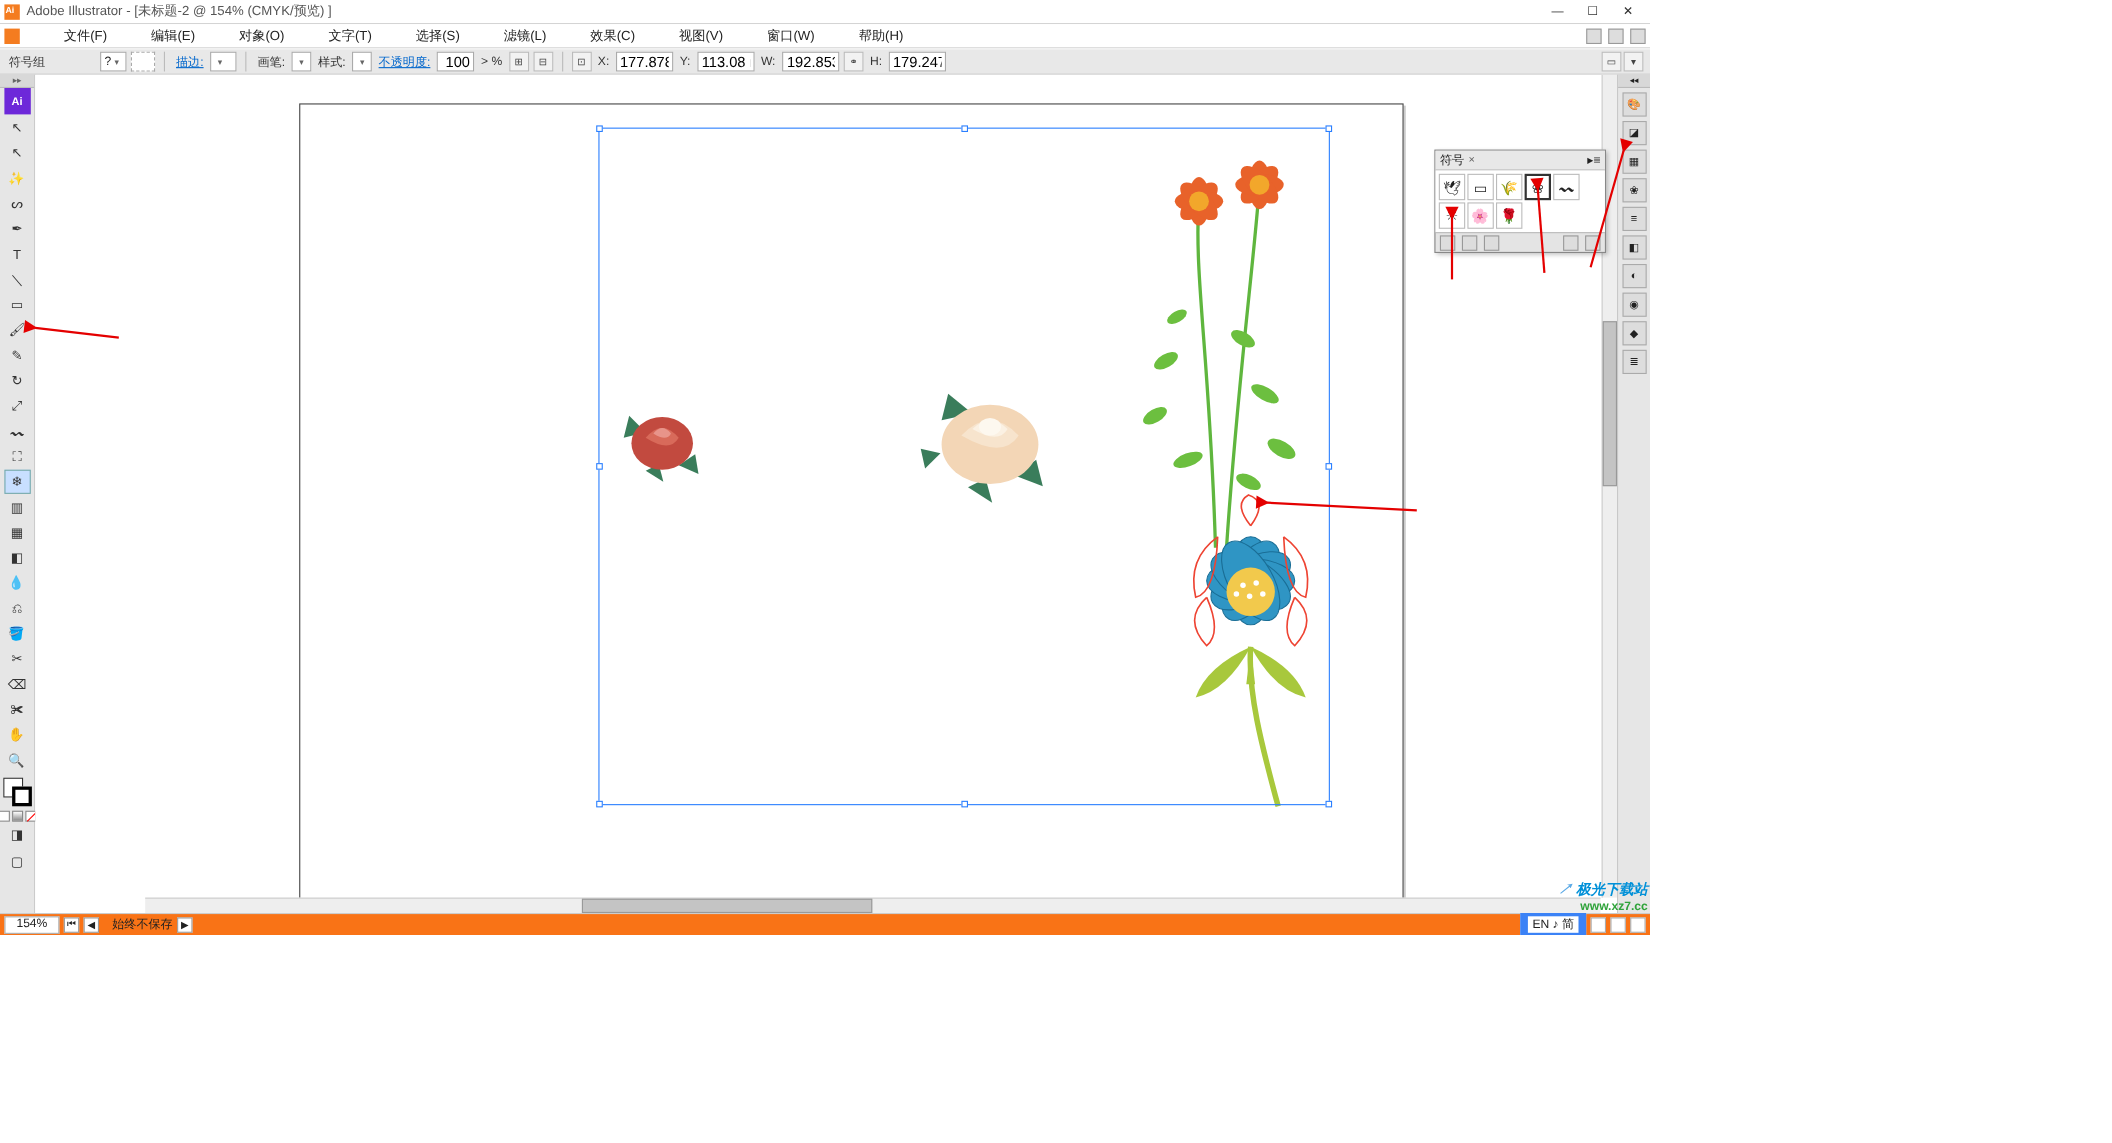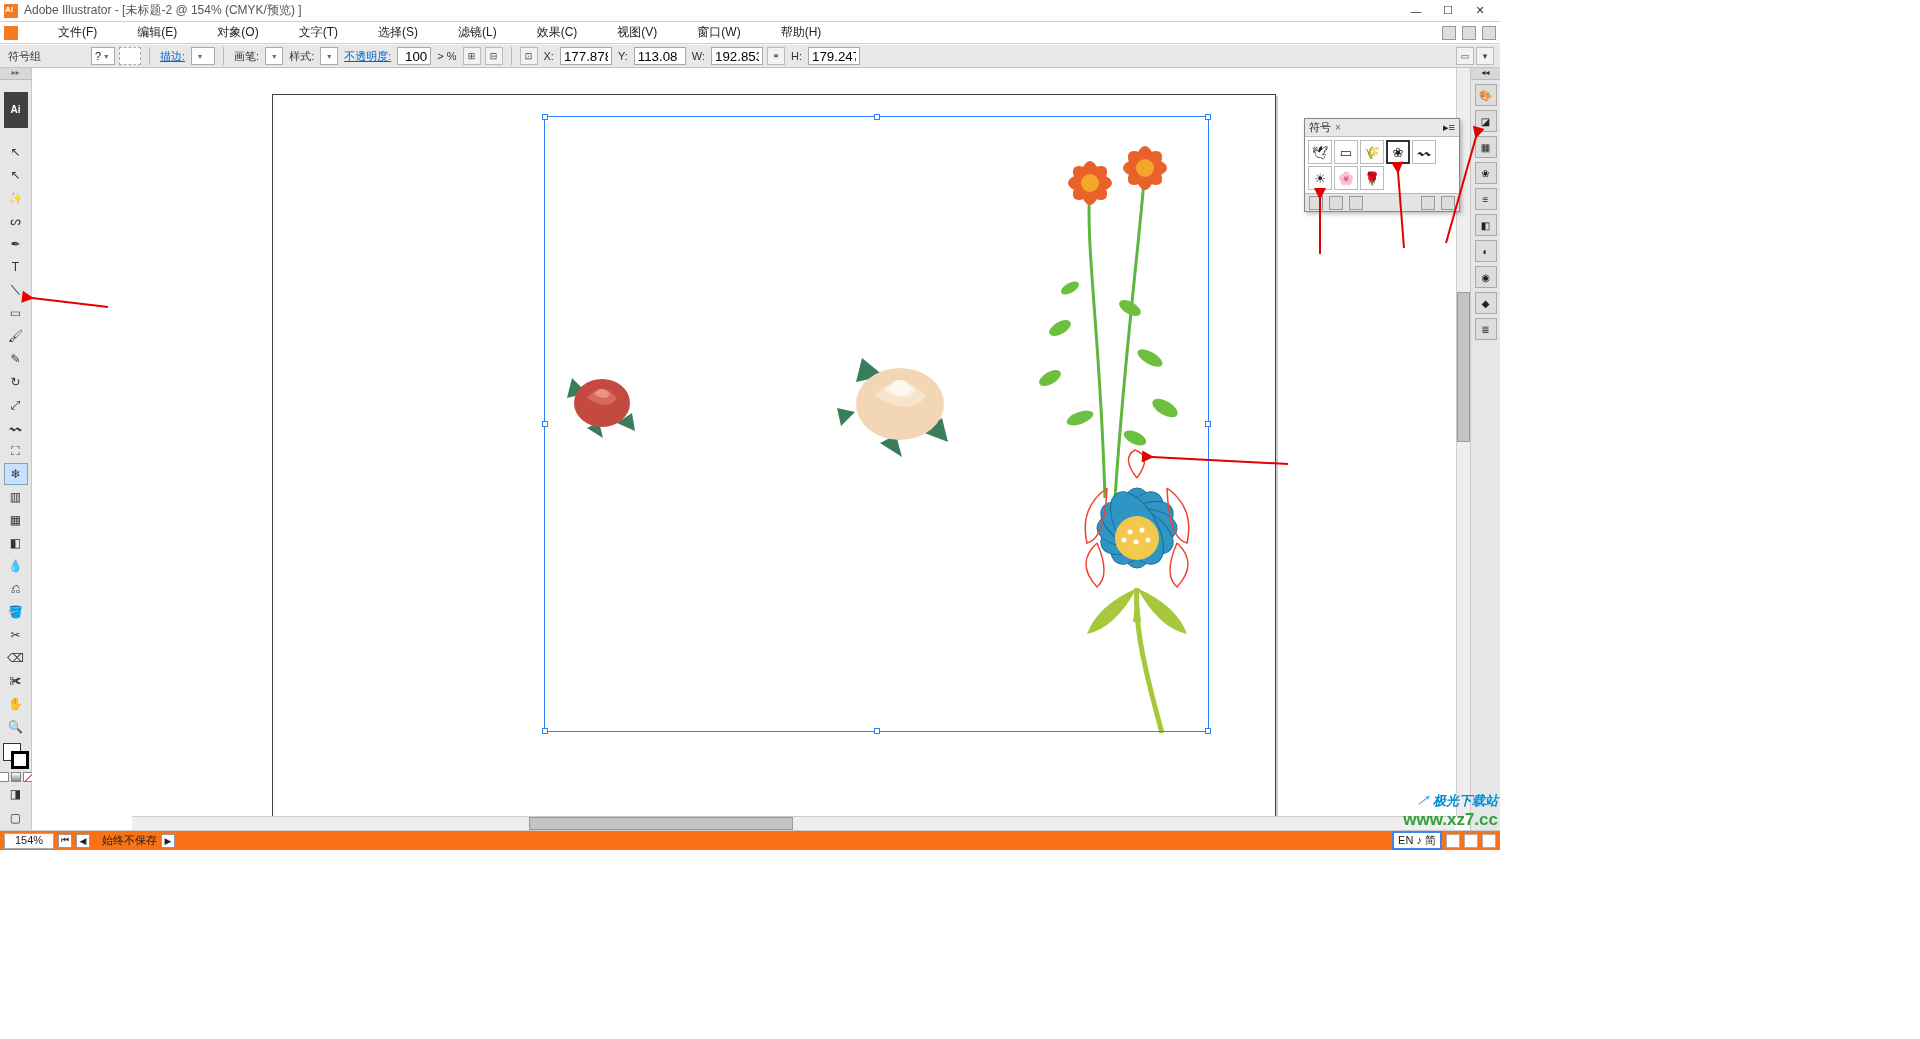--- a/index.html
+++ b/index.html
@@ -29,21 +29,21 @@
 .ctrlbar .dd::after { content:"▾"; margin-left:3px; font-size:8px; color:#666;}
 .ctrlbar .mini-input { width: 52px; height: 18px; border: 1px solid #aaa; background: #fff; text-align: right; padding: 0 3px; }
 .ctrlbar .icon-btn { width: 18px; height: 18px; border: 1px solid #bbb; background: #f2f2f2; display:inline-flex;align-items:center;justify-content:center;font-size:9px;color:#444;}
 .ctrlbar .swatch { width: 22px; height: 18px; border: 1px solid #aaa; background:#fff;display:inline-block;}
 .ctrlbar .swatch.dashed{border-style:dashed;}
 
 
 .main { display: flex; height: calc(100% - 22px - 22px - 24px - 20px); background: #fff; }
 .left-tools { width: 32px; background: #e6e6e6; border-right: 1px solid #c8c8c8; display: flex; flex-direction: column; align-items: center; position:relative; }
 .left-tools .expand { height: 12px; width: 100%; background: #d8d8d8; border-bottom: 1px solid #bbb; text-align:center;font-size:8px;color:#666;}
-.left-tools .ai-badge { width: 24px; height: 36px; background: #404040; margin: 12px 0; display:flex;align-items:center;justify-content:center;color:#fff;font-weight:bold;font-size:10px;}
+.left-tools .ai-badge { width: 24px; height: 24px; background: #6d28d9; margin: 0 0; display:flex;align-items:center;justify-content:center;color:#fff;font-weight:bold;font-size:10px;}
 .tool { width: 24px; height: 22px; margin: 1px 0; display: flex; align-items: center; justify-content: center; font-size: 12px; color: #333; cursor: pointer; position:relative;}
 .tool.selected { background: #c8dfff; border:1px solid #7aa; }
 .fill-stroke { width: 26px; height: 28px; position: relative; margin-top:4px;}
 .fill-stroke .fill { width: 18px; height: 18px; background: #fff; border: 1px solid #333; position: absolute; top: 0; left: 0; }
 .fill-stroke .stroke { width: 18px; height: 18px; background: #fff; border: 3px solid #000; position: absolute; top: 8px; left: 8px; }
 .mode-row{display:flex;gap:2px;margin-top:2px;}
 .mode-row .mc{width:10px;height:10px;border:1px solid #888;}
 .mode-row .mc.a{background:#fff;}
 .mode-row .mc.b{background:linear-gradient(#fff,#888);}
 .mode-row .mc.c{background:#fff;position:relative;}
@@ -59,47 +59,47 @@
 .h-thumb { position: absolute; left: 30%; width: 20%; height: 100%; background: #c4c4c4; border:1px solid #999;}
 .v-scroll { position: absolute; right: 0; top: 0; bottom: 14px; width: 14px; background: #eee; border-left:1px solid #ccc; }
 .v-thumb { position: absolute; top: 30%; height: 20%; width: 100%; background: #c4c4c4; border:1px solid #999;}
 
 
 .right-strip { width: 30px; background: #e6e6e6; border-left: 1px solid #c8c8c8; display:flex;flex-direction:column;align-items:center;}
 .right-strip .expand{height:12px;width:100%;background:#d8d8d8;border-bottom:1px solid #bbb;text-align:center;font-size:8px;}
 .r-ico{width:22px;height:22px;margin:4px 0;background:#ddd;border:1px solid #aaa;display:flex;align-items:center;justify-content:center;font-size:10px;}
 
 
-.symbols-panel { position: absolute; left: 1304px; top: 118px; width: 156px; background: #e4e4e4; border: 1px solid #888; box-shadow: 2px 2px 4px rgba(0,0,0,.25); z-index: 30; }
+.symbols-panel { position: absolute; left: 1304px; top: 136px; width: 156px; background: #e4e4e4; border: 1px solid #888; box-shadow: 2px 2px 4px rgba(0,0,0,.25); z-index: 30; }
 .symbols-panel .hdr { height: 18px; display: flex; align-items: center; padding: 0 4px; border-bottom: 1px solid #bbb; background:#e8e8e8;}
 .symbols-panel .hdr .t{font-size:11px;}
 .symbols-panel .hdr .x{margin-left:4px;font-size:10px;color:#666;}
 .symbols-panel .hdr .menu{margin-left:auto;font-size:11px;}
 .sym-grid { display: flex; flex-wrap: wrap; padding: 3px; gap: 2px; background:#fff;}
 .sym { width: 24px; height: 24px; border: 1px solid #bbb; display: flex; align-items: center; justify-content: center; font-size: 13px; }
 .sym.sel { border: 2px solid #333; }
 .sym-btm { height: 18px; display: flex; align-items: center; gap: 6px; padding: 0 4px; border-top:1px solid #bbb;}
 .sym-btm .b{width:14px;height:14px;background:#ddd;border:1px solid #999;}
 
 
 .statusbar { height: 20px; background: #f97316; border-top: 1px solid #ccc; display: flex; align-items: center; font-size: 11px; padding:0 4px;}
 .statusbar .zoom-dd{width:50px;height:16px;border:1px solid #aaa;background:#fff;text-align:center;}
 .statusbar .nav{width:14px;height:14px;border:1px solid #999;margin-left:4px;background:#fff;display:inline-flex;align-items:center;justify-content:center;font-size:9px;}
 .statusbar .txt{margin-left:12px;}
 .statusbar .right{margin-left:auto;display:flex;align-items:center;gap:4px;}
-.statusbar .ime{border:2px solid #3b82f6;padding:0 4px;background:#fff;}
+.statusbar .ime{border:7px solid #3b82f6;padding:0 4px;background:#fff;}
 .statusbar .s-ico{width:14px;height:14px;border:1px solid #aaa;background:#fff;}
 
 
 .arrow{position:absolute;z-index:50;pointer-events:none;}
 .arrow svg{overflow:visible;}
 
 
 .wm{position:absolute;right:2px;bottom:20px;z-index:60;font-size:13px;color:#0090d8;font-style:italic;font-weight:bold;text-align:right;}
-.wm .u{color:#2fa33a;font-size:17px;font-style:normal;}
+.wm .u{color:#2fa33a;font-size:11px;font-style:normal;}
 
 
 .art{position:absolute;}
 
 </style>
 </head>
 <body>
 
 <div class="titlebar">
   <span class="logo"></span>

